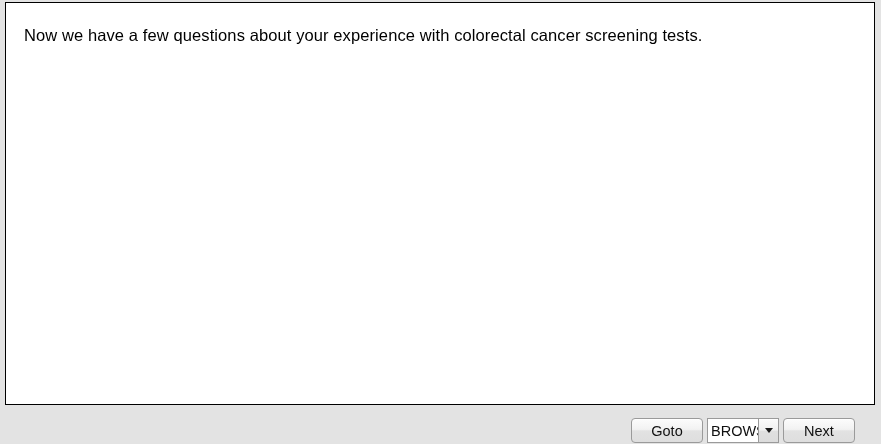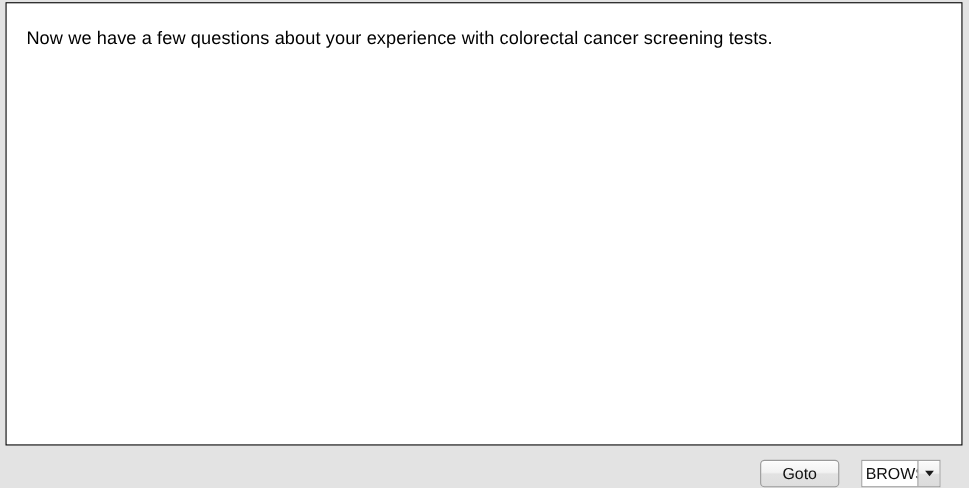--- a/index.html
+++ b/index.html
@@ -58,21 +58,21 @@
     height: 38px;
     background: #e3e3e3;
   }
 
   #toolbar-controls {
     position: absolute;
     right: 26px;
     top: 12px;
     display: flex;
     align-items: flex-start;
-    gap: 20px;
+    gap: 4px;
   }
 
   .btn {
     display: inline-flex;
     align-items: center;
     justify-content: center;
     height: 25px;
     padding: 0 10px;
     font-family: "Liberation Sans", sans-serif;
     font-size: 14.5px;
@@ -148,17 +148,18 @@
       <div class="btn" id="goto-button">Goto</div>
 
       <div id="browse-select">
         <div id="browse-select-value">BROWS</div>
         <div id="browse-select-arrow">
           <span class="caret"></span>
         </div>
       </div>
 
 
+      <div class="btn" id="next-button">Next</div>
 
     </div>
   </div>
 
 </div>
 
 </body></html>

